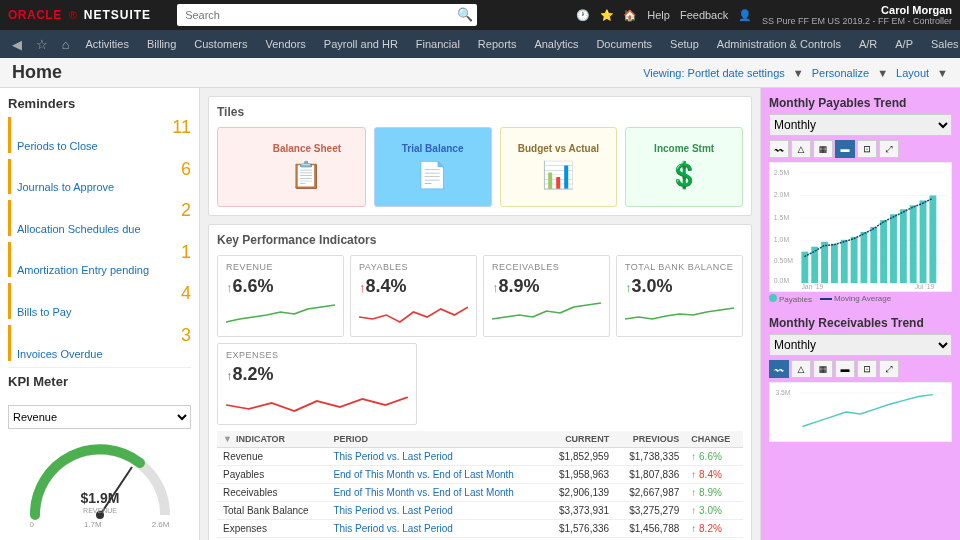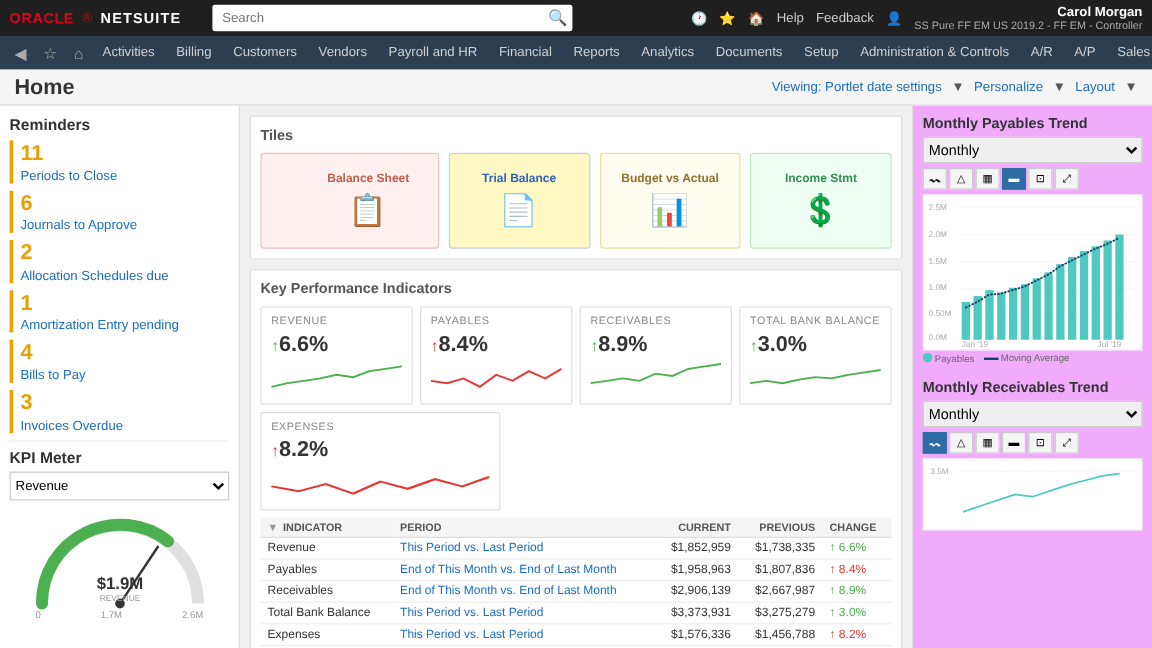--- a/index.html
+++ b/index.html
@@ -28,34 +28,34 @@
     .header-right { display: flex; align-items: center; gap: 8px; font-size: 11px; color: #555; }
     .header-btn { background: none; border: none; cursor: pointer; color: #1a6ebd; font-size: 11px; }
 
     
     .content { display: flex; height: calc(540px - 30px - 28px - 30px); overflow: hidden; }
 
     
     .left-panel { width: 200px; background: white; border-right: 1px solid #ddd; padding: 8px; overflow-y: auto; flex-shrink: 0; }
     .section-title { font-size: 13px; font-weight: bold; color: #333; margin-bottom: 6px; }
     .reminder-item { margin-bottom: 2px; }
-    .reminder-num { font-size: 18px; font-weight: bold; color: #e8a000; display: block; line-height: 1.2; }
+    .reminder-num { font-size: 18px; font-weight: normal; color: #e8a000; display: block; line-height: 1.2; text-align: right; }
     .reminder-link { color: #1a6ebd; font-size: 11px; cursor: pointer; text-decoration: none; }
     .reminder-item { border-left: 3px solid #f0a000; padding-left: 6px; margin-bottom: 6px; }
-    .kpi-title { font-size: 13px; font-weight: bold; color: #333; margin-bottom: 4px; }
+    .kpi-title { font-size: 13px; font-weight: bold; color: #333; margin-bottom: 16px; }
     .kpi-select { width: 100%; height: 24px; font-size: 11px; border: 1px solid #ccc; background: white; }
 
     
     .center-panel { flex: 1; padding: 8px; overflow-y: auto; background: #f0f0f0; }
     .tiles-section { background: white; border: 1px solid #ddd; padding: 8px; margin-bottom: 8px; border-radius: 2px; }
     .tiles-title { font-size: 12px; font-weight: bold; color: #555; margin-bottom: 8px; }
     .tiles-grid { display: flex; gap: 8px; }
     .tile { flex: 1; border: 1px solid #ddd; border-radius: 3px; padding: 8px; text-align: center; cursor: pointer; min-height: 80px; display: flex; flex-direction: column; align-items: center; justify-content: center; }
     .tile.pink { background: #fff0f0; border-color: #f5c0c0; padding-left: 39px; }
-    .tile.blue { background: #fef9c3; border-color: #c0d0f5; }
+    .tile.blue { background: #7dd3fc; border-color: #c0d0f5; }
     .tile.green { background: #f0fff4; border-color: #c0e8c0; }
     .tile.yellow { background: #fffdf0; border-color: #e8e0a0; }
     .tile-title { font-size: 10px; color: #c0604a; font-weight: bold; margin-bottom: 6px; }
     .tile.blue .tile-title { color: #3060c0; }
     .tile.green .tile-title { color: #309050; }
     .tile.yellow .tile-title { color: #907030; }
 
     
     .kpi-section-main { background: white; border: 1px solid #ddd; padding: 8px; border-radius: 2px; margin-bottom: 8px; }
     .kpi-section-title { font-size: 12px; font-weight: bold; color: #555; margin-bottom: 8px; }

